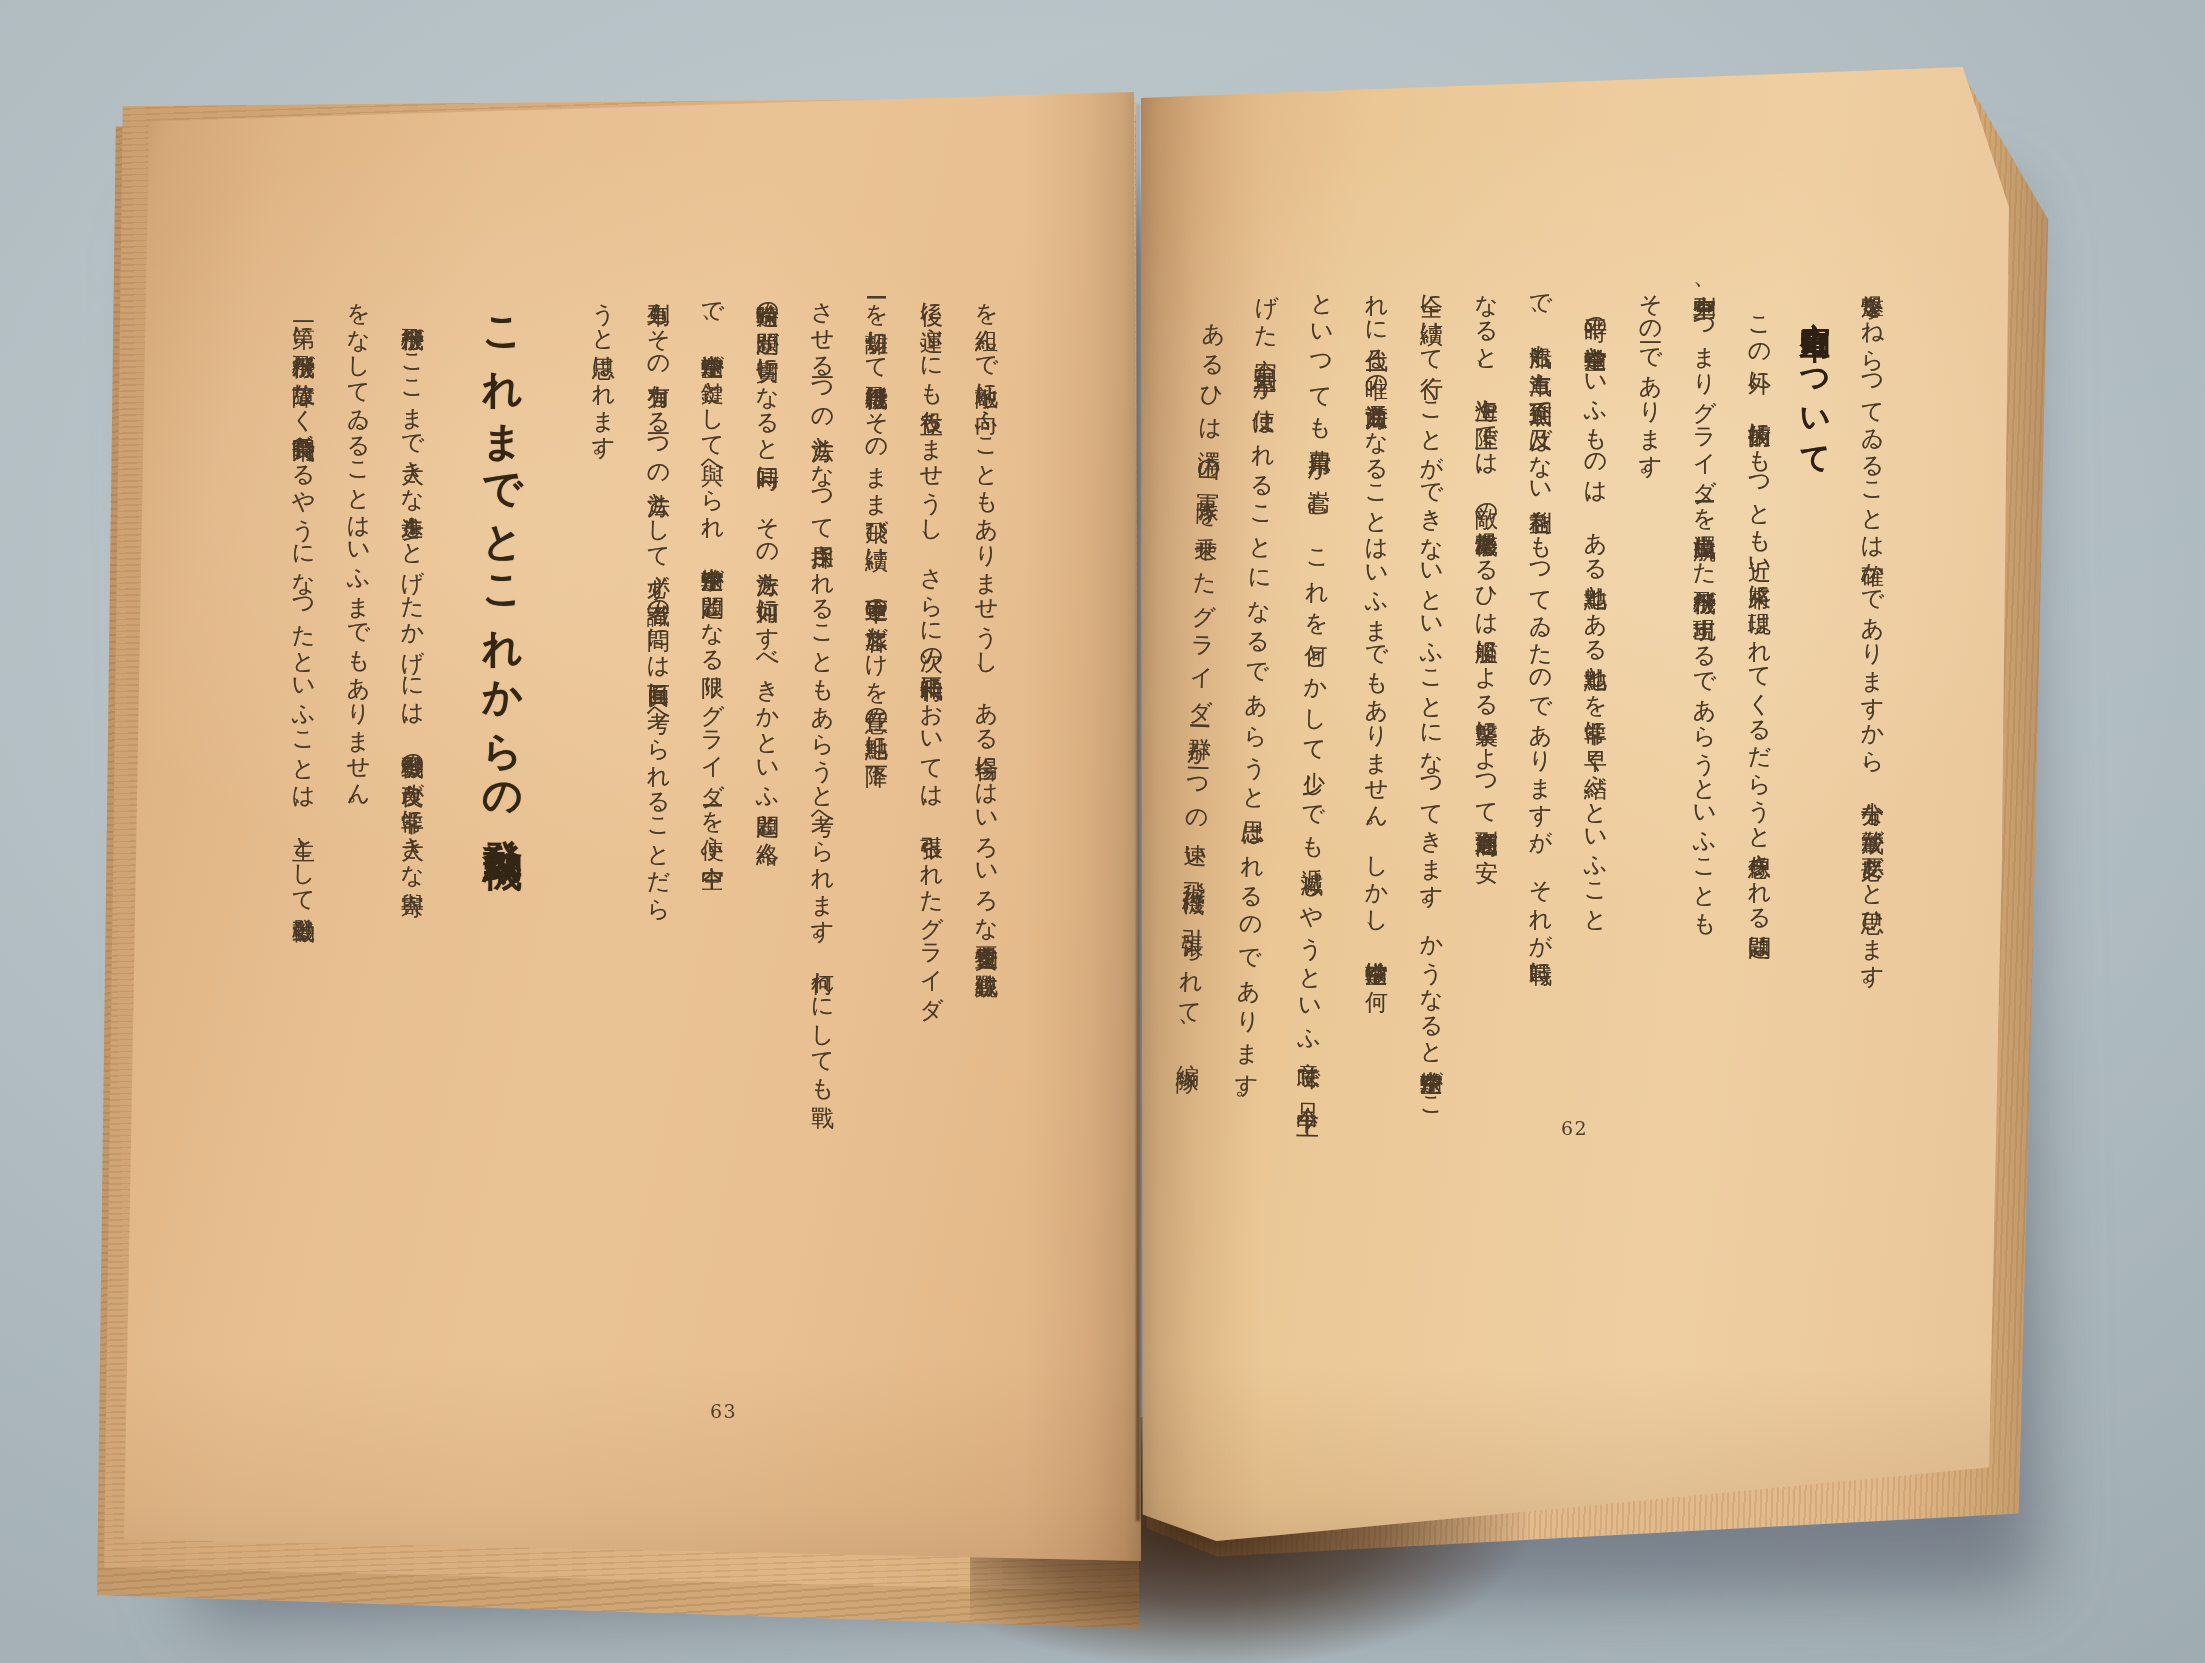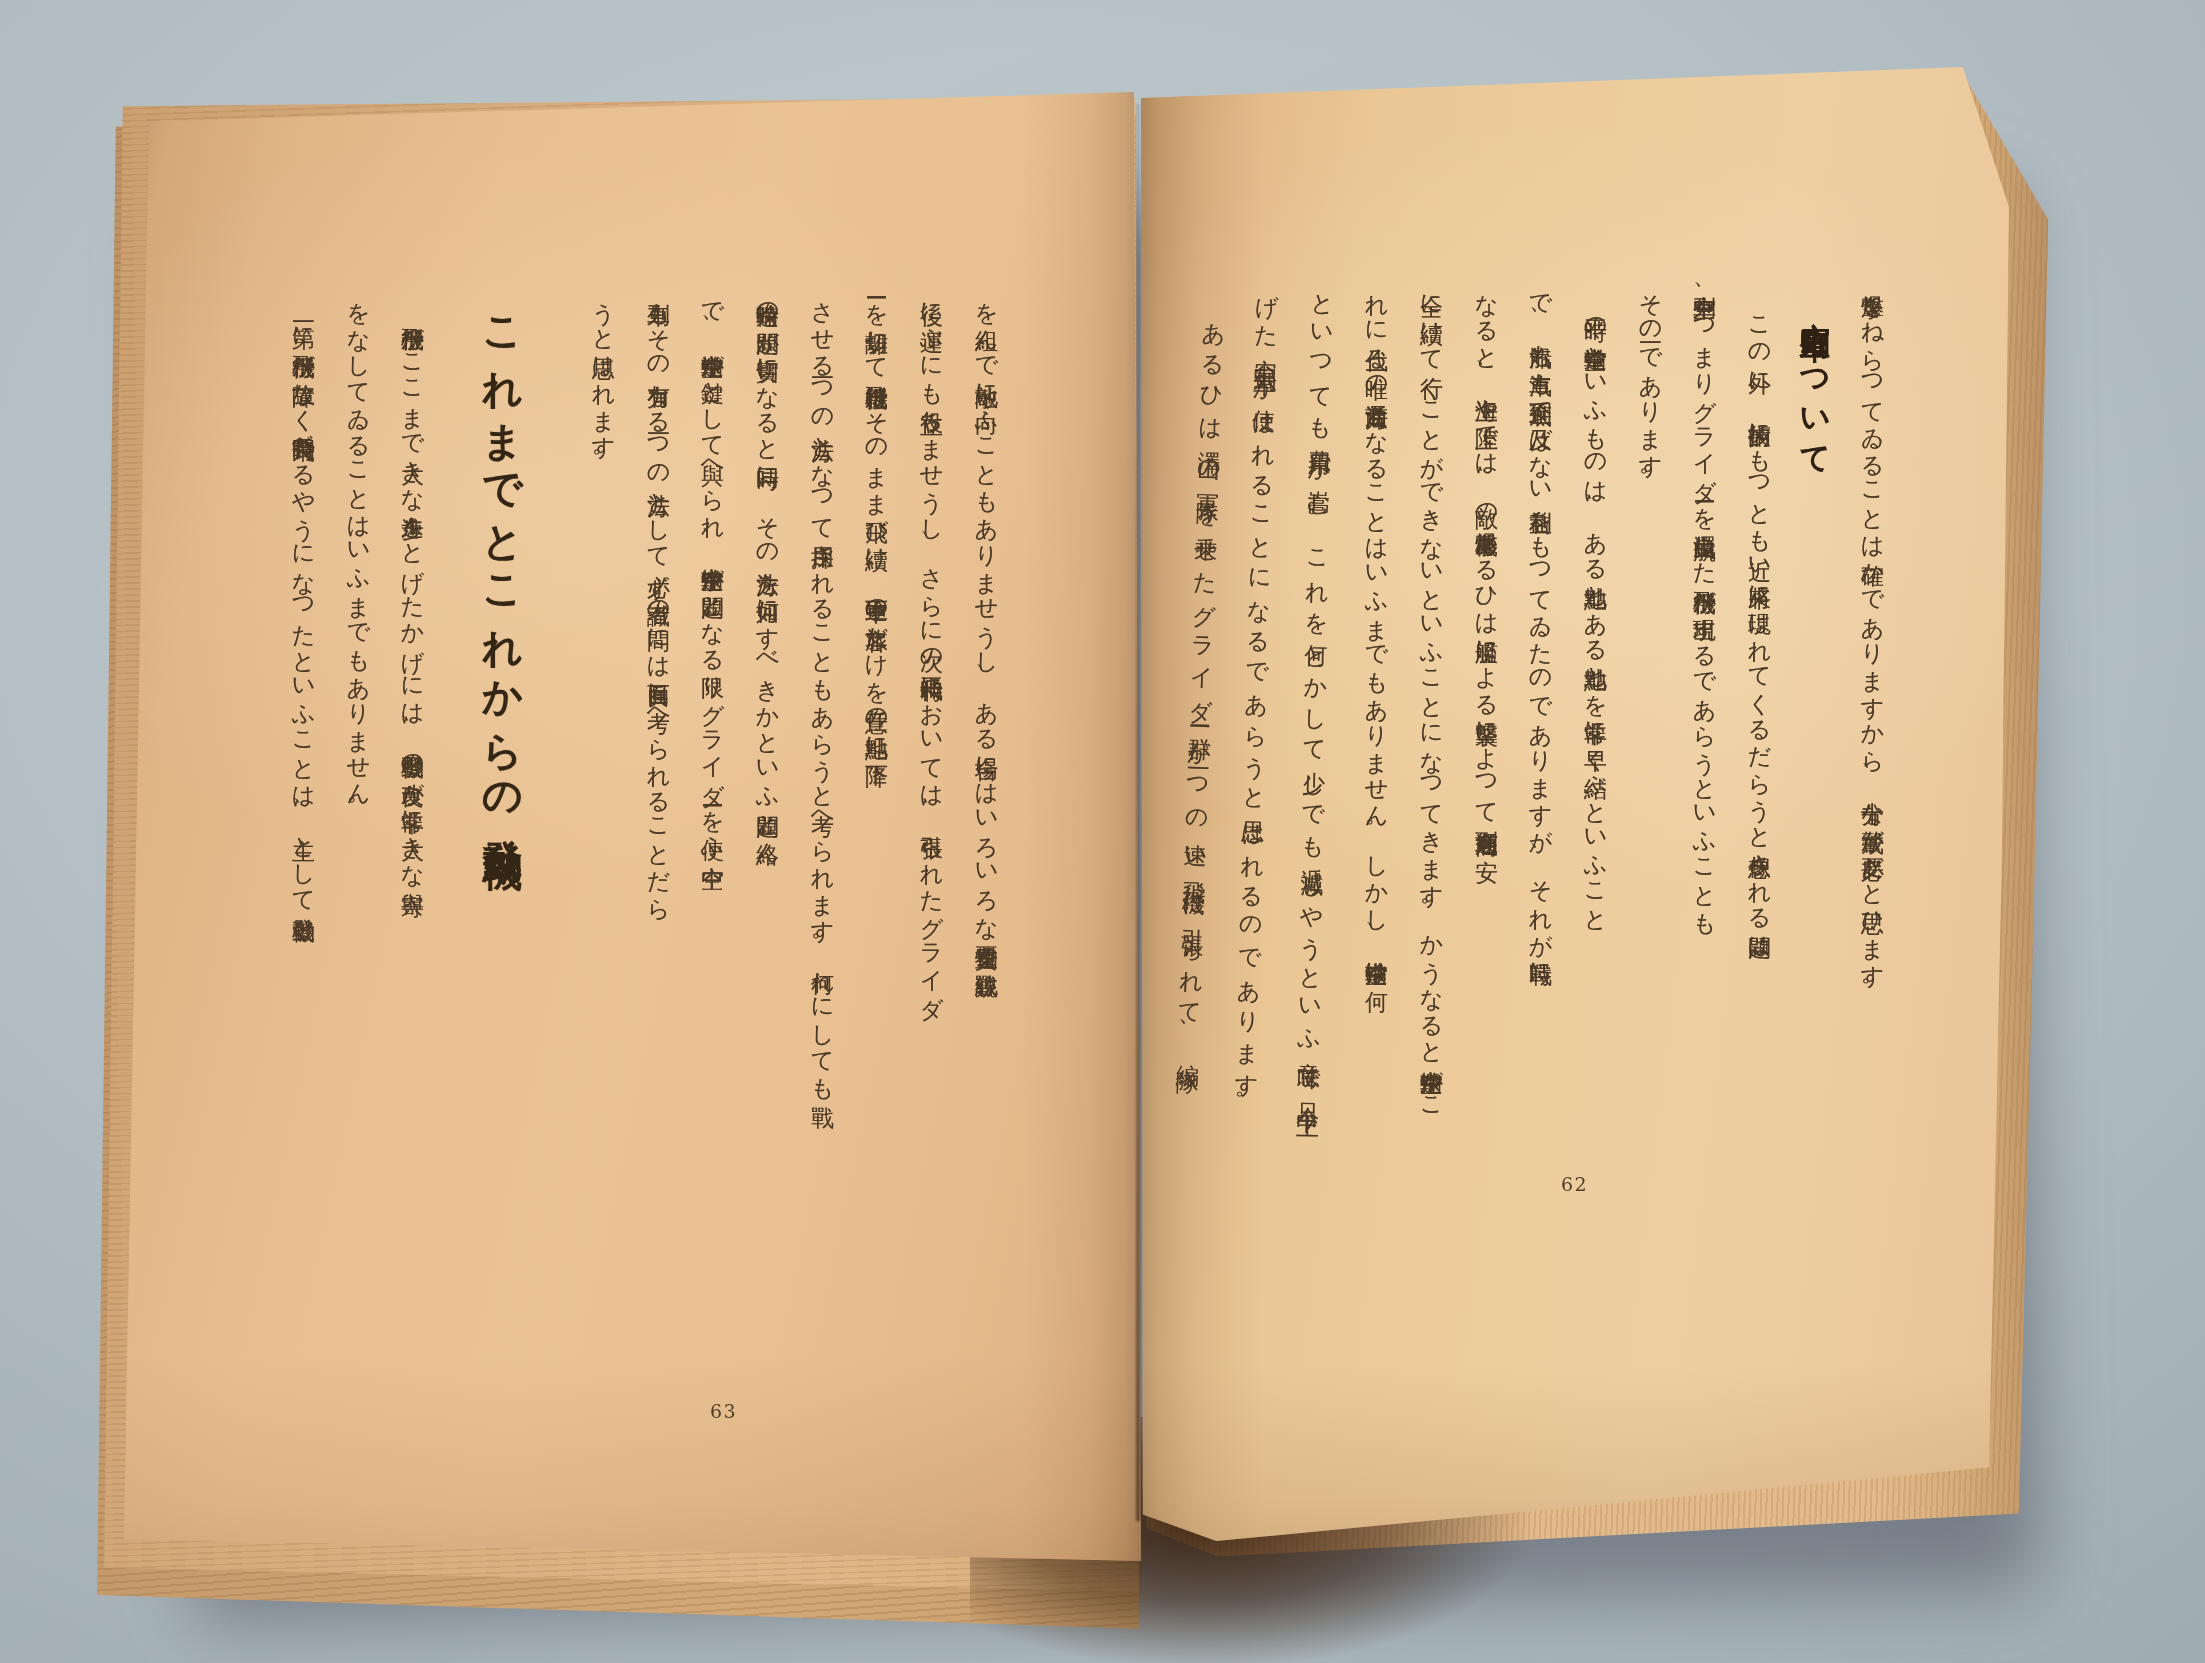--- a/index.html
+++ b/index.html
@@ -107,18 +107,18 @@
     <div class="vcol" style="left:552px; top:211px;">空中列車、つまりグライダーを澤山曳航した飛行機が出現するであらうといふことも</div>
     <div class="vcol" style="left:498px; top:211px;">その一であります。</div>
     <div class="vcol" style="left:443px; top:211px;">　平時の空中輸送といふものは、ある地點とある地點とを非常に早く結ぶといふこと</div>
     <div class="vcol" style="left:388px; top:211px;">で、汽船も汽車も到底企て及ばない利益をもつてゐたのでありますが、それが戰時に</div>
     <div class="vcol" style="left:334px; top:211px;">なると、海上や陸上では、敵の爆撃機あるひは艦艇による襲撃によつて到底通商を安</div>
     <div class="vcol" style="left:279px; top:211px;">全に續けて行くことができないといふことになつてきます。かうなると空中輸送がこ</div>
     <div class="vcol" style="left:224px; top:211px;">れに代る唯一の通商方法となることはいふまでもありません。しかし、空中輸送は何</div>
     <div class="vcol stretch1" style="left:170px; top:211px;">といつても費用が嵩む。これを何とかして少しでも遞減しやうといふ意味で只今申上</div>
     <div class="vcol stretch2" style="left:115px; top:211px;">げた空中列車が使はれることになるであらうと思はれるのであります。</div>
     <div class="vcol stretch3" style="left:63px; top:211px;">　あるひは澤山の軍隊を乘せたグライダー群が一つの速い飛行機に引張られて、編隊</div>
-    <div class="pagenum" style="left:420px; top:1106px;text-align:center;">62</div>
+    <div class="pagenum" style="left:420px; top:1050px;text-align:center;">62</div>
   </div>
 
   <div class="spine-line"></div>
 </div>
 
 
 </body></html>

